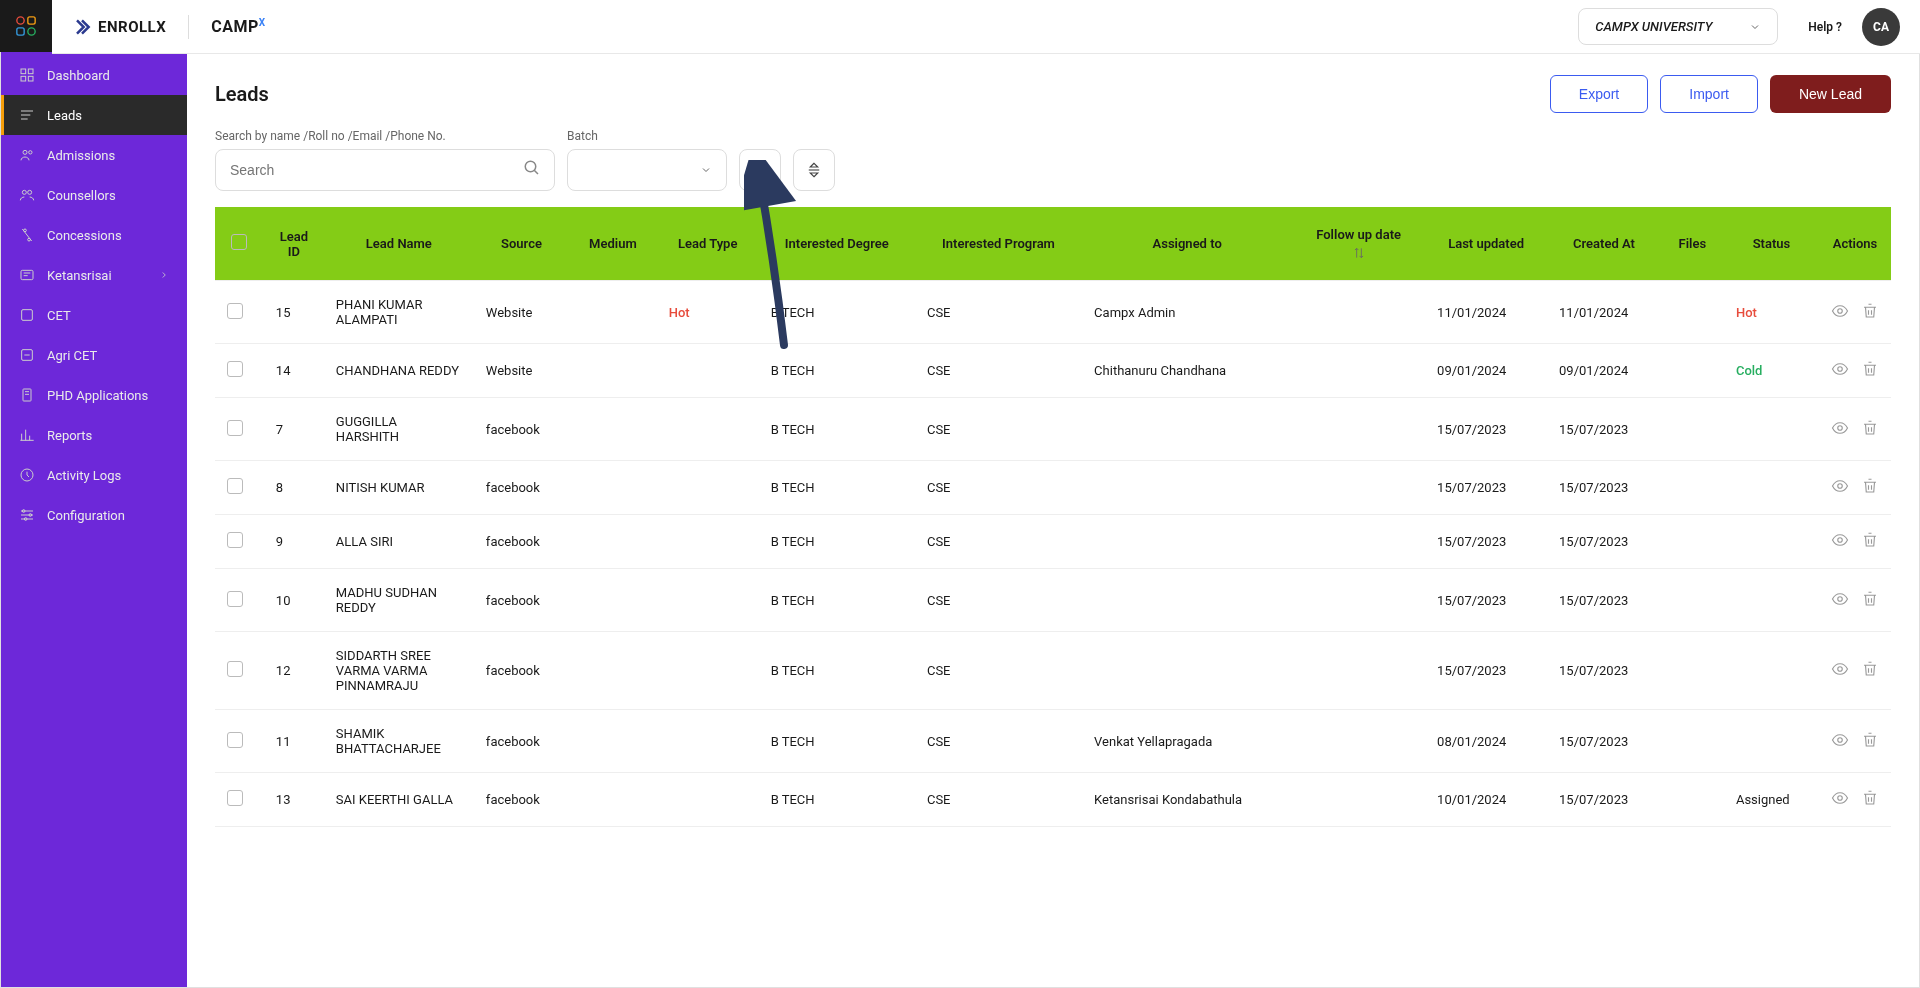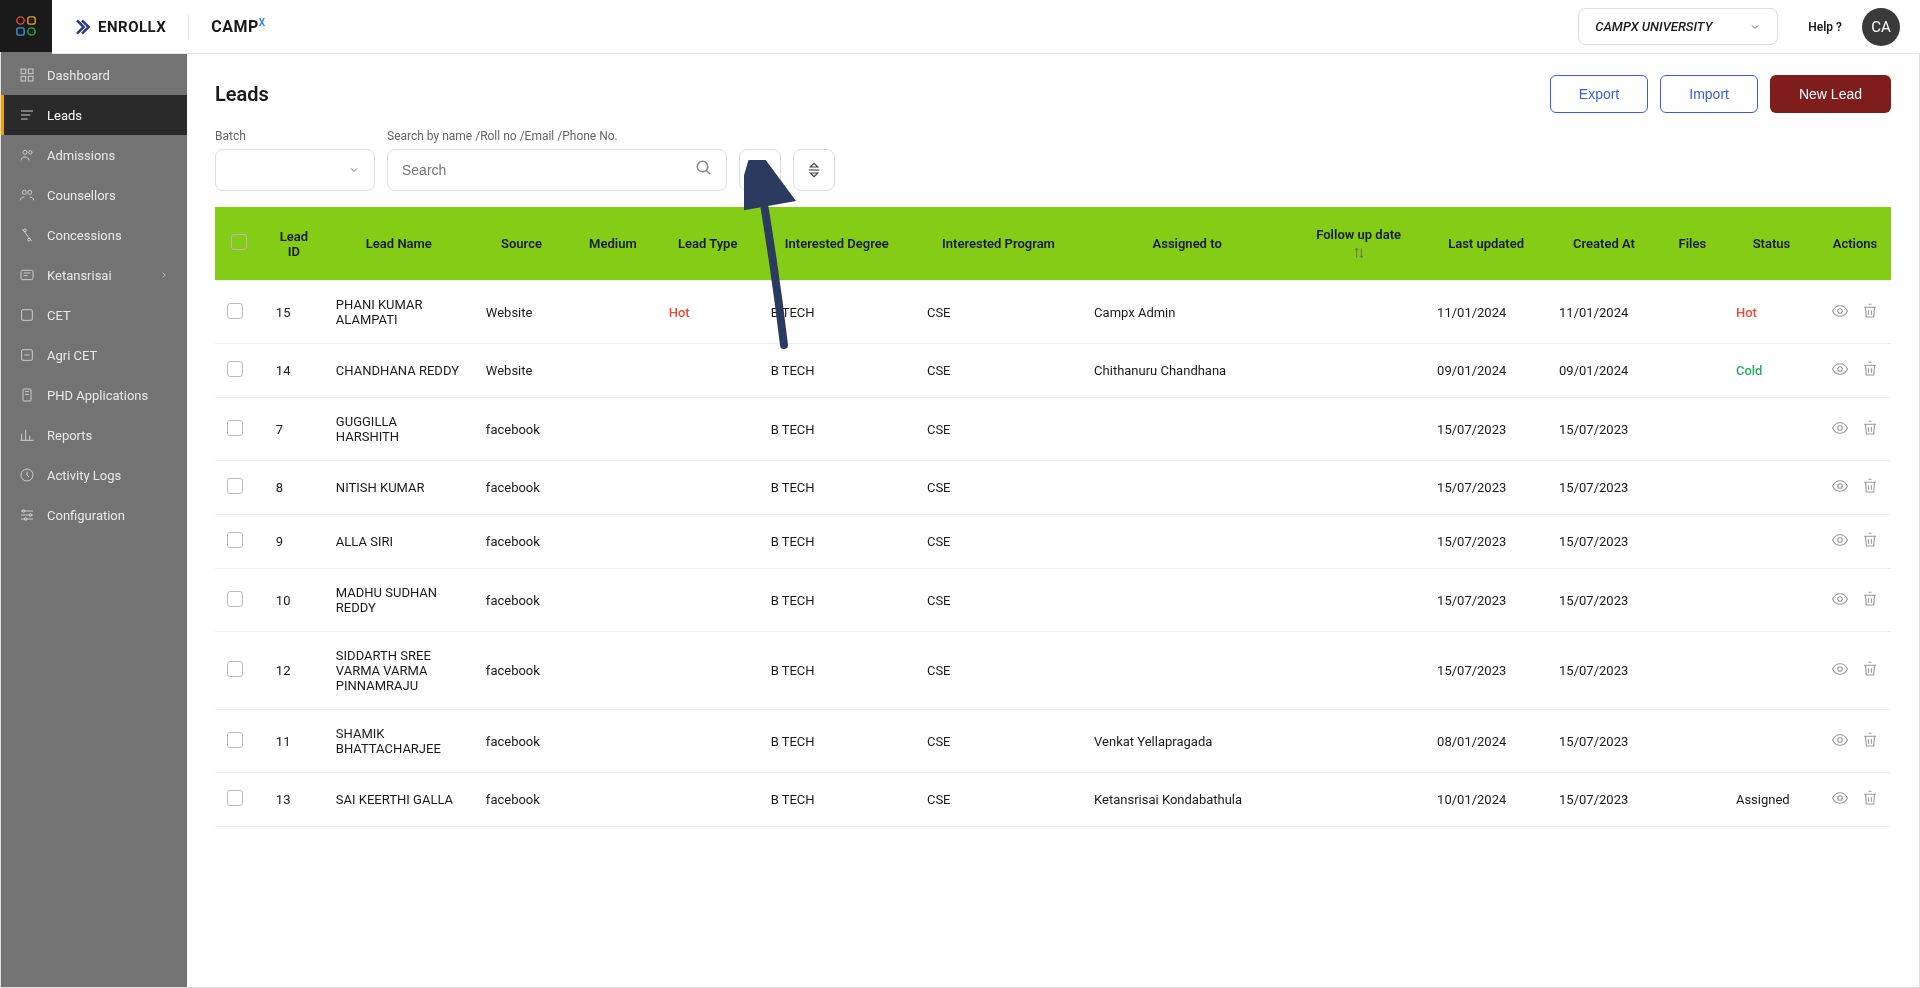--- a/index.html
+++ b/index.html
@@ -14,24 +14,24 @@
 .header { position: fixed; top: 0; left: 52px; right: 0; height: 54px; background: #fff; border-bottom: 1px solid #e8e8e8; display: flex; align-items: center; padding: 0 20px; z-index: 90; }
 .logo-area { display: flex; align-items: center; gap: 22px; }
 .logo-enrollx { display: flex; align-items: center; font-weight: 700; font-size: 15px; letter-spacing: 0.5px; color: #1a1a1a; }
 .logo-enrollx svg { width: 20px; height: 20px; margin-right: 6px; }
 .logo-divider { width: 1px; height: 24px; background: #ddd; }
 .logo-campx { font-weight: 700; font-size: 16px; letter-spacing: 0.5px; color: #1a1a1a; }
 .logo-campx .x { color: #3b82f6; font-size: 10px; vertical-align: super; }
 .header-spacer { flex: 1; }
 .university-select { display: flex; align-items: center; justify-content: space-between; border: 1px solid #ddd; border-radius: 8px; padding: 10px 16px; font-size: 13px; font-weight: 500; width: 200px; cursor: pointer; font-style: italic; }
 .help-link { margin-left: 30px; font-size: 12px; font-weight: 600; color: #1a1a1a; }
-.avatar { margin-left: 20px; width: 38px; height: 38px; border-radius: 50%; background: #3a3a3a; color: #fff; display: flex; align-items: center; justify-content: center; font-size: 15px; font-weight: 400; }
-
-
-.sidebar { width: 186px; background: #737373; padding-top: 54px; color: #eaeaea; flex-shrink: 0; }
+.avatar { margin-left: 20px; width: 38px; height: 38px; border-radius: 50%; background: #3a3a3a; color: #fff; display: flex; align-items: center; justify-content: center; font-size: 12px; font-weight: 700; }
+
+
+.sidebar { width: 186px; background: #6d28d9; padding-top: 54px; color: #eaeaea; flex-shrink: 0; }
 .nav-item { display: flex; align-items: center; padding: 12px 18px; font-size: 13px; font-weight: 400; cursor: pointer; gap: 12px; }
 .nav-item.active { background: #2a2a2a; border-left: 3px solid #f59e0b; padding-left: 15px; color: #fff; }
 .nav-item .chevron { margin-left: auto; }
 .nav-icon { width: 16px; height: 16px; flex-shrink: 0; display: flex; align-items: center; justify-content: center; }
 
 
 .main { flex: 1; padding: 54px 0 0 0; overflow: hidden; display: flex; flex-direction: column; }
 .page-header { display: flex; align-items: center; padding: 20px 28px 16px 28px; }
 .page-title { font-size: 20px; font-weight: 600; }
 .page-header-spacer { flex: 1; }
@@ -225,37 +225,37 @@
     <div class="page-header">
       <div class="page-title">Leads</div>
       <div class="page-header-spacer"></div>
       <button class="btn btn-outline">Export</button>
       <button class="btn btn-outline">Import</button>
       <button class="btn btn-primary">New Lead</button>
     </div>
 
     <div class="filters">
       <div class="filter-group">
-        <div class="filter-label">Batch</div>
-        <div class="batch-select">
-          <svg class="chev-down" viewBox="0 0 24 24">
-              <path d="M6 9l6 6 6-6" fill="none" stroke="#666" stroke-width="2"></path>
-            </svg>
-        </div>
-      </div>
-      <div class="filter-group">
         <div class="filter-label">Search by name /Roll no /Email /Phone No.</div>
         <div class="search-wrap">
           <input class="search-input" placeholder="Search" style="">
           <span class="search-icon">
             <svg width="18" height="18" viewBox="0 0 24 24">
                 <circle cx="10" cy="10" r="7" fill="none" stroke="#888" stroke-width="2"></circle>
                 <path d="M15 15l5 5" stroke="#888" stroke-width="2"></path>
               </svg>
           </span>
+        </div>
+      </div>
+      <div class="filter-group">
+        <div class="filter-label">Batch</div>
+        <div class="batch-select">
+          <svg class="chev-down" viewBox="0 0 24 24">
+              <path d="M6 9l6 6 6-6" fill="none" stroke="#666" stroke-width="2"></path>
+            </svg>
         </div>
       </div>
       <div class="icon-btn">
         <svg width="18" height="18" viewBox="0 0 24 24">
             <path d="M3 6h18M3 12h18M3 18h18" stroke="#444" stroke-width="2"></path>
             <circle cx="8" cy="6" r="2" fill="#fff" stroke="#444" stroke-width="2"></circle>
             <circle cx="16" cy="12" r="2" fill="#fff" stroke="#444" stroke-width="2"></circle>
             <circle cx="10" cy="18" r="2" fill="#fff" stroke="#444" stroke-width="2"></circle>
           </svg>
       </div>

